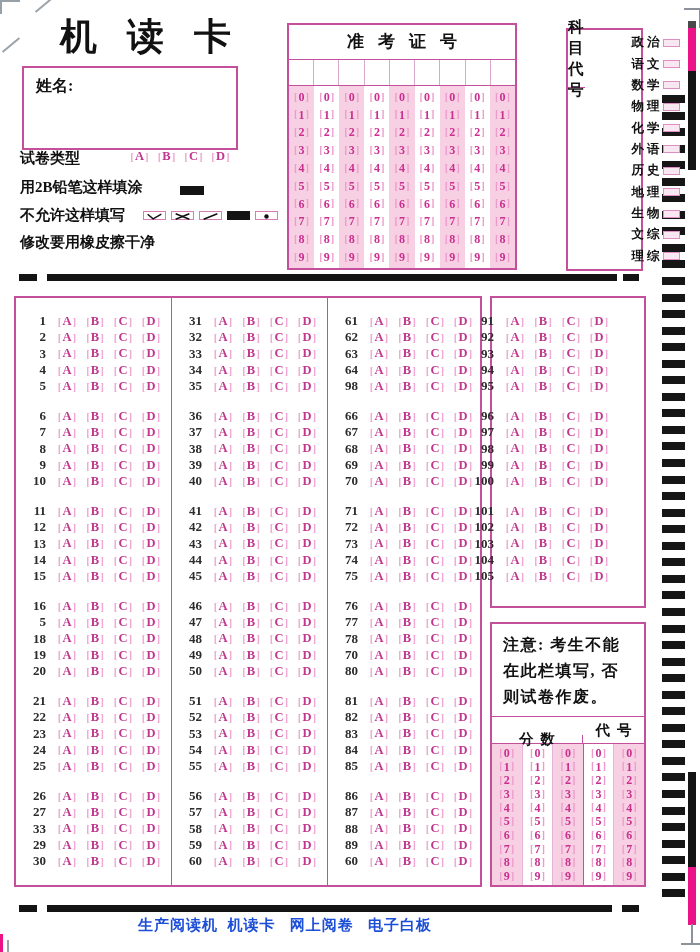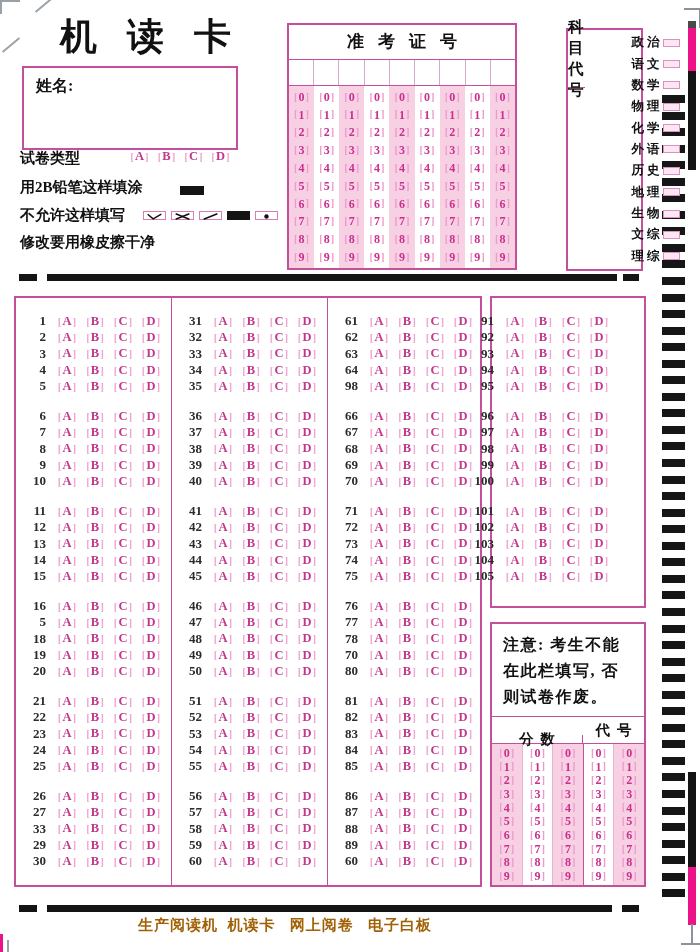--- a/index.html
+++ b/index.html
@@ -90,21 +90,21 @@
   .code-label{width:40%;}
   .score-header span{display:flex;align-items:center;justify-content:center;font-size:14.5px;font-weight:bold;
                      letter-spacing:7px;text-indent:7px;color:#111;}
   #score-grid{flex:1;display:flex;}
   .scol{flex:1;display:flex;flex-direction:column;padding:2px 0;border-right:1px solid #e4b4d4;}
   .scol:last-child{border-right:none;}
   .scol.hard-div{border-right:1.5px solid #c4509c;}
   .scol .bcell{flex:1;}
 
   
-  .footer-text{left:138px;top:916px;font-size:15px;font-weight:600;color:#a16207;white-space:pre;letter-spacing:1px;}
+  .footer-text{left:138px;top:916px;font-size:15px;font-weight:600;color:#1d4ed8;white-space:pre;letter-spacing:1px;}
 </style>
 </head>
 <body>
 
 <div class="sheet">
 
   <div class="abs tl-bracket"></div>
   <div class="abs slash" style="left:33px;top:4px;"></div>
   <div class="abs slash" style="left:0;top:44px;"></div>
   <div class="abs tr-bracket"></div>

